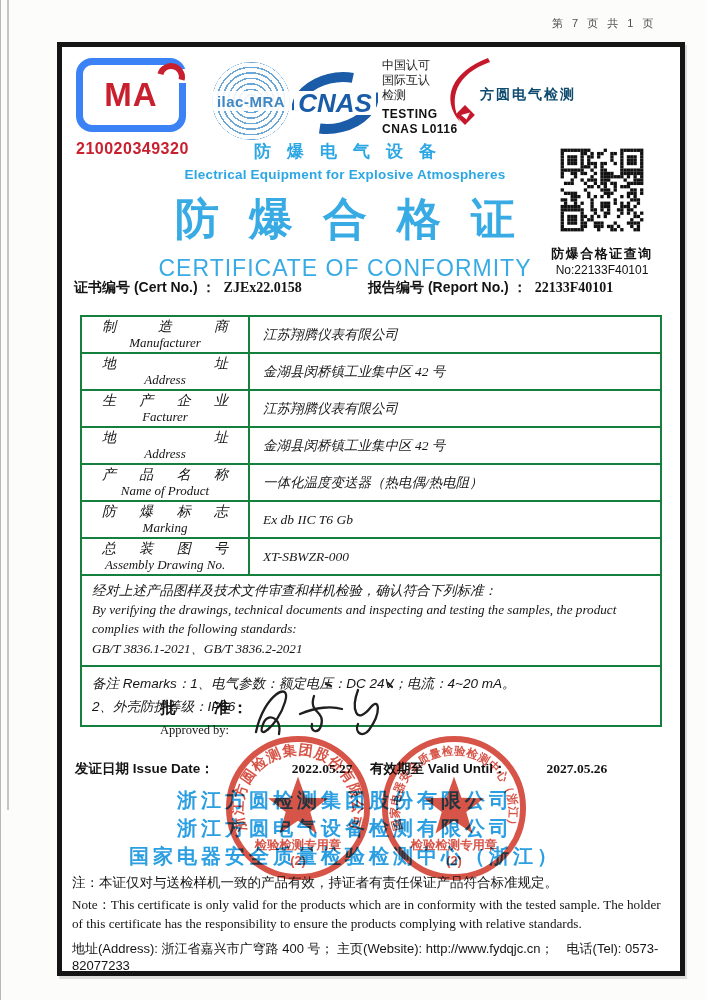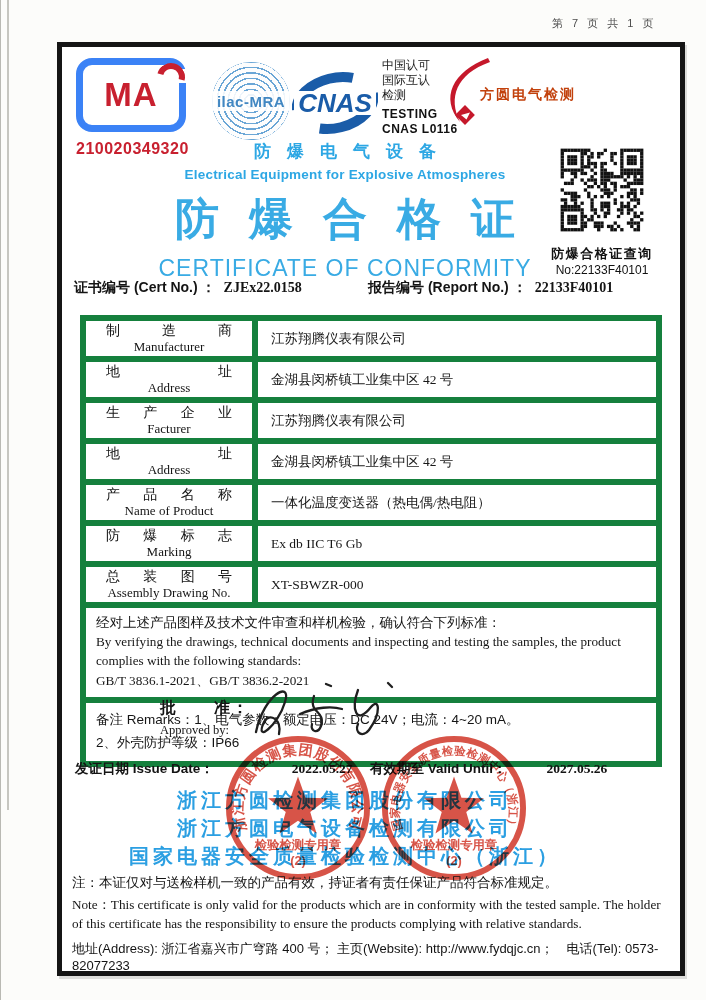--- a/index.html
+++ b/index.html
@@ -21,21 +21,21 @@
         background:repeating-radial-gradient(circle at 50% 50%, #6aa6d6 0 1.5px, #fdfdfd 1.5px 5.5px);}
   .ilac-band{position:absolute;left:-6px;right:-6px;top:29px;height:20px;background:rgba(255,255,255,.88);display:flex;align-items:center;justify-content:center;}
   .ilac-band span{font-weight:800;font-size:15px;color:#4187c2;letter-spacing:.5px;}
 
   .cnas{position:absolute;left:292px;top:60px;width:86px;height:86px;}
   .cnas-text{position:absolute;left:382px;top:58px;line-height:15px;font-size:12px;color:#1c1c1c;}
   .cnas-text .bold{font-weight:800;font-size:12px;letter-spacing:.5px;color:#111;}
   .cnas-text .gap{height:4px;}
 
   .fy-swoosh{position:absolute;left:436px;top:56px;}
-  .fy-label{position:absolute;left:480px;top:86px;font-size:14px;font-weight:600;color:#c2410c;letter-spacing:2px;}
+  .fy-label{position:absolute;left:480px;top:86px;font-size:14px;font-weight:600;color:#0c4a6e;letter-spacing:2px;}
 
   
   .titles{position:absolute;left:62px;top:140px;width:566px;text-align:center;color:#2da7e4;}
   .t-cn-small{font-size:17px;font-weight:800;letter-spacing:16px;text-indent:16px;}
   .t-en-small{margin-top:4px;font-size:13.5px;font-weight:800;letter-spacing:.2px;}
   .t-cn-big{margin-top:8px;font-size:44px;font-weight:800;letter-spacing:30px;text-indent:30px;color:#39abe4;}
   .t-en-big{margin-top:6px;font-size:23px;font-weight:400;letter-spacing:1px;color:#39abe4;}
 
   
   .qr-block{position:absolute;left:546px;top:142px;width:112px;text-align:center;}
@@ -44,21 +44,21 @@
 
   
   .cert-row{position:absolute;left:74px;top:279px;width:600px;font-size:14px;font-weight:700;color:#141414;}
   .cert-row .grp{position:absolute;white-space:nowrap;}
   .cert-row .g1{left:0;}
   .cert-row .g2{left:294px;}
   .cert-row .val{font-family:"Liberation Serif",serif;font-weight:700;margin-left:8px;}
 
   
   table.main{position:absolute;left:80px;top:315px;width:582px;border-collapse:collapse;background:#fff;}
-  table.main td{border:6px solid #15803d;vertical-align:middle;}
+  table.main td{border:2px solid #15803d;vertical-align:middle;font-style:italic;}
   td.lbl{width:166px;height:30px;padding:1px 0;}
   .lbl-cn{font-size:14px;color:#141414;text-align:justify;text-align-last:justify;text-justify:inter-ideograph;padding:0 20px;}
   .lbl-en{font-family:"Liberation Serif",serif;font-size:13px;color:#141414;text-align:center;margin-top:-1px;}
   td.val{padding-left:13px;font-family:"Liberation Serif",serif;font-size:13.5px;color:#181818;}
   td.block{padding:5px 2px 6px 10px;}
   .stm-cn{font-size:13.5px;color:#151515;line-height:1.5;}
   .stm-en{font-family:"Liberation Serif",serif;font-size:13.2px;color:#151515;line-height:1.42;}
   .stm-std{font-family:"Liberation Serif",serif;font-size:13.2px;color:#151515;line-height:1.5;}
   .rmk{font-size:13.5px;color:#151515;line-height:1.75;}
 

